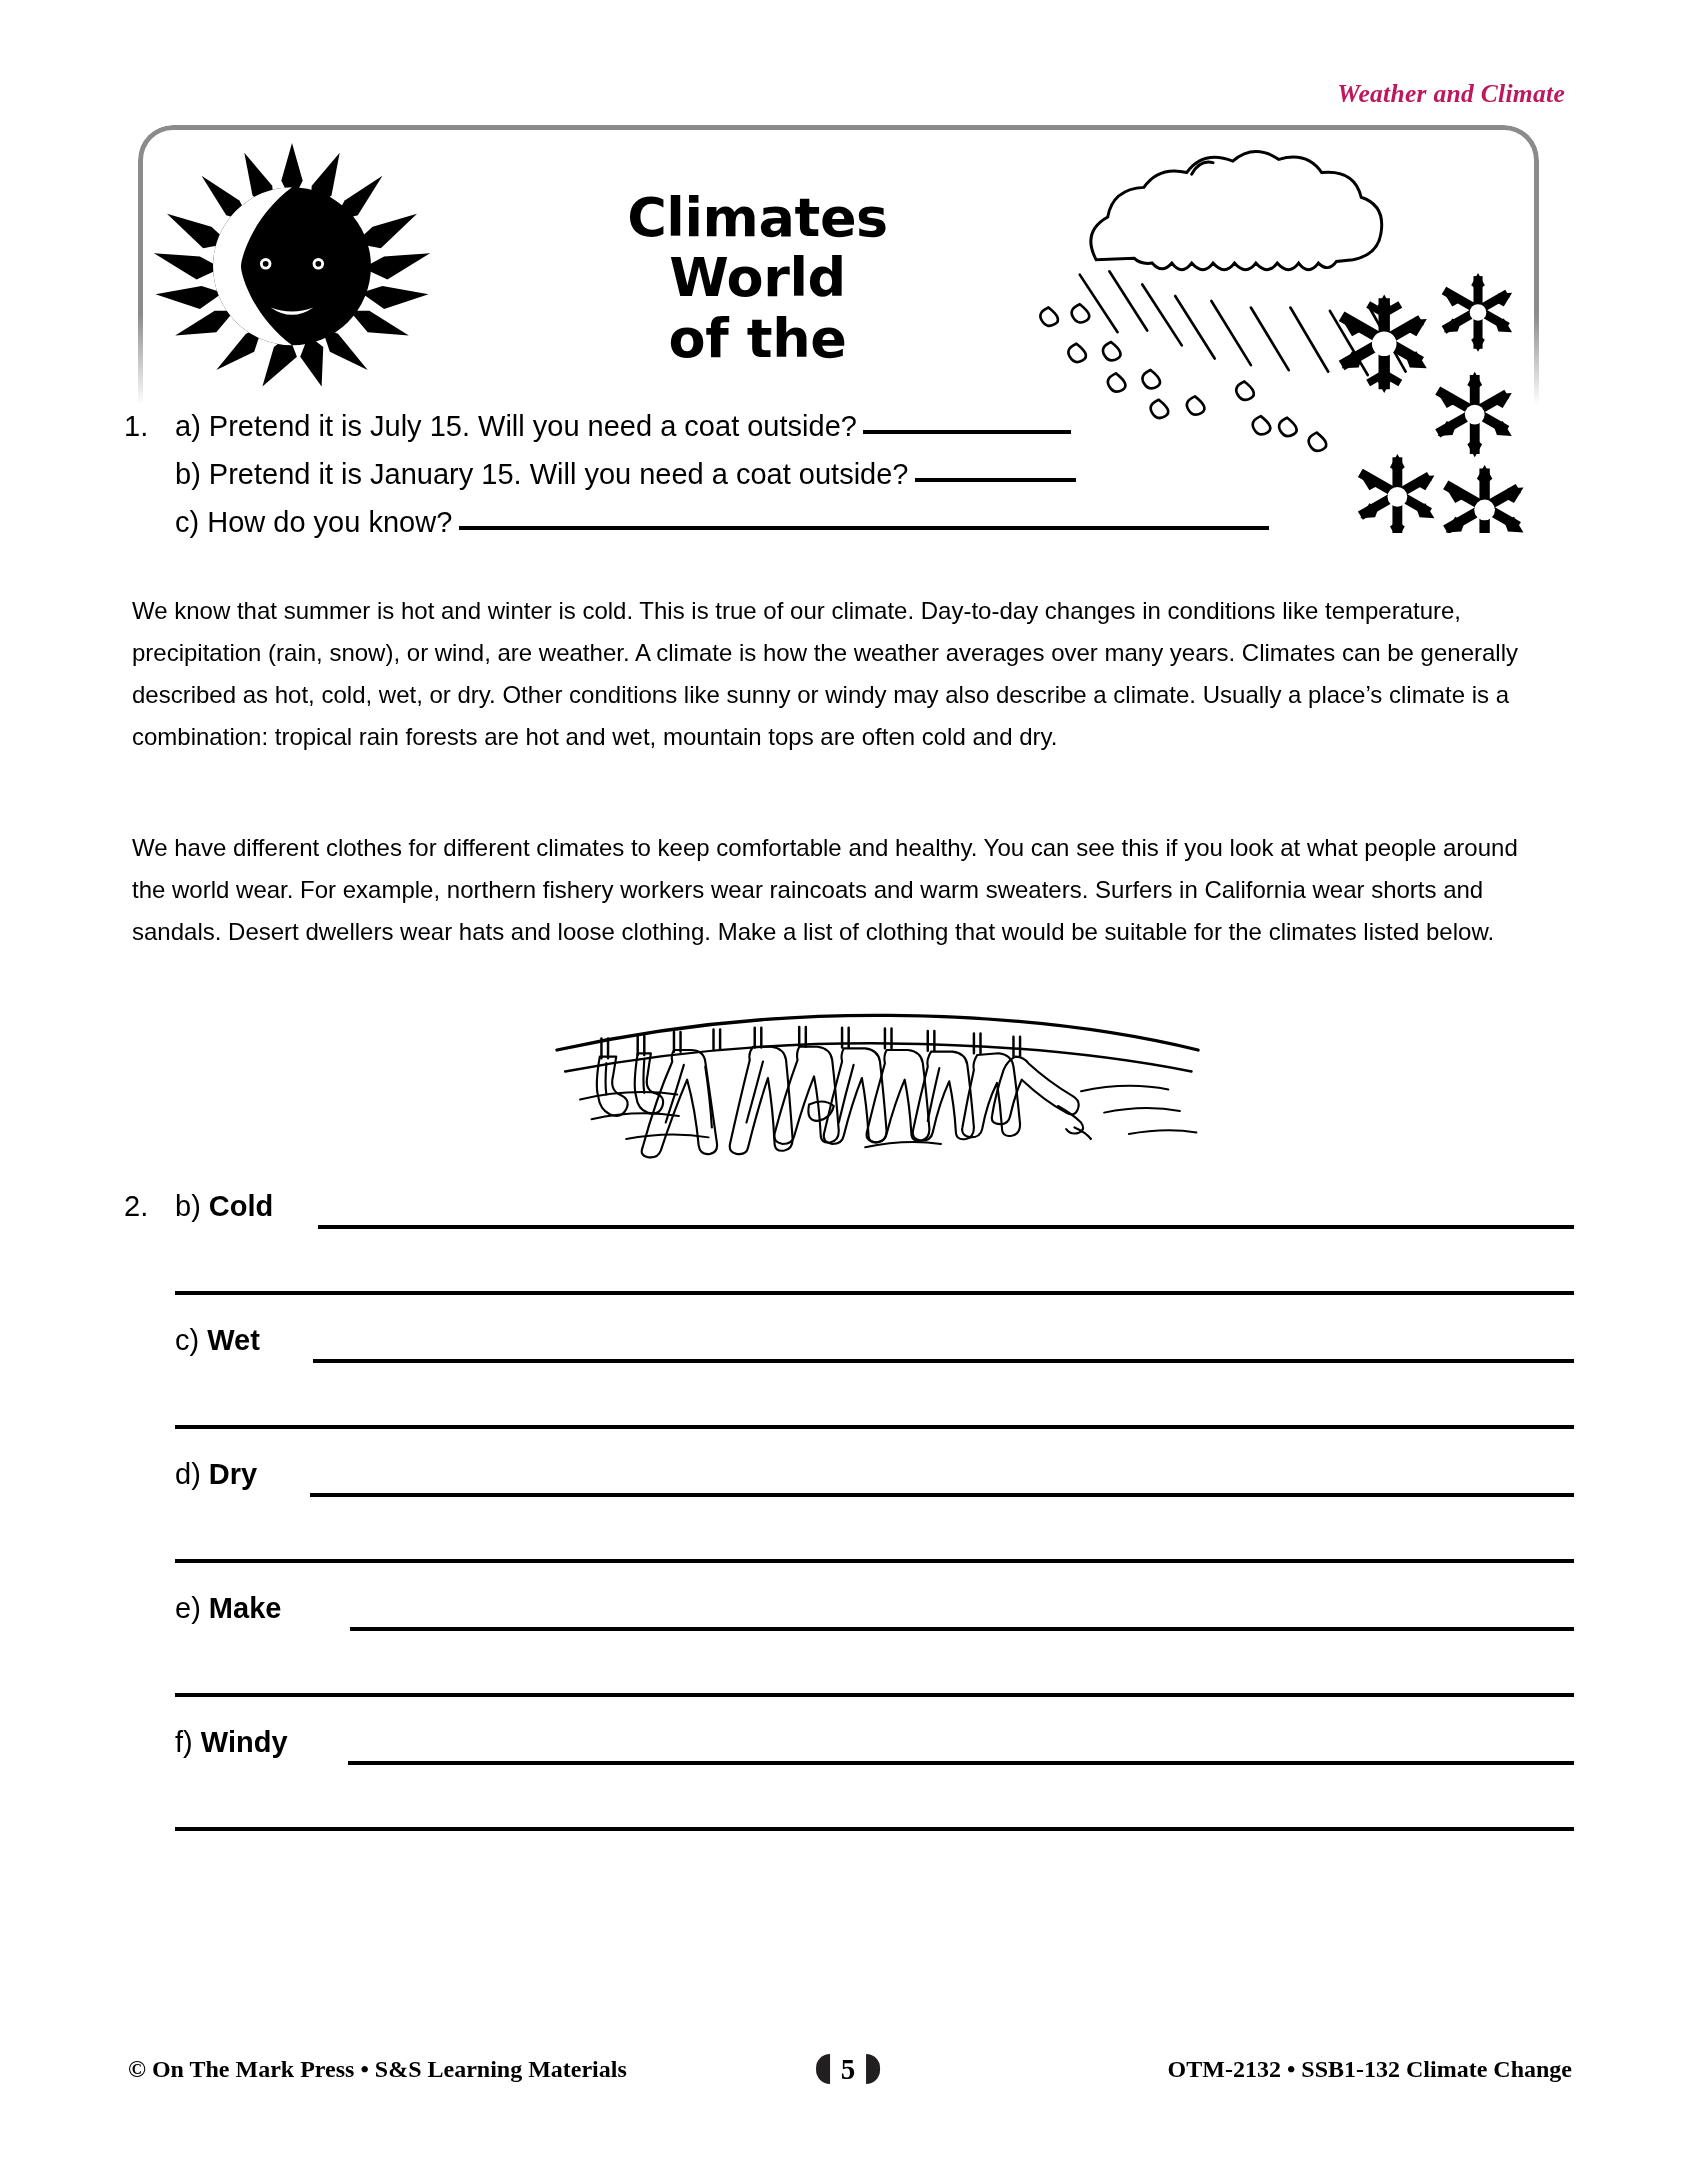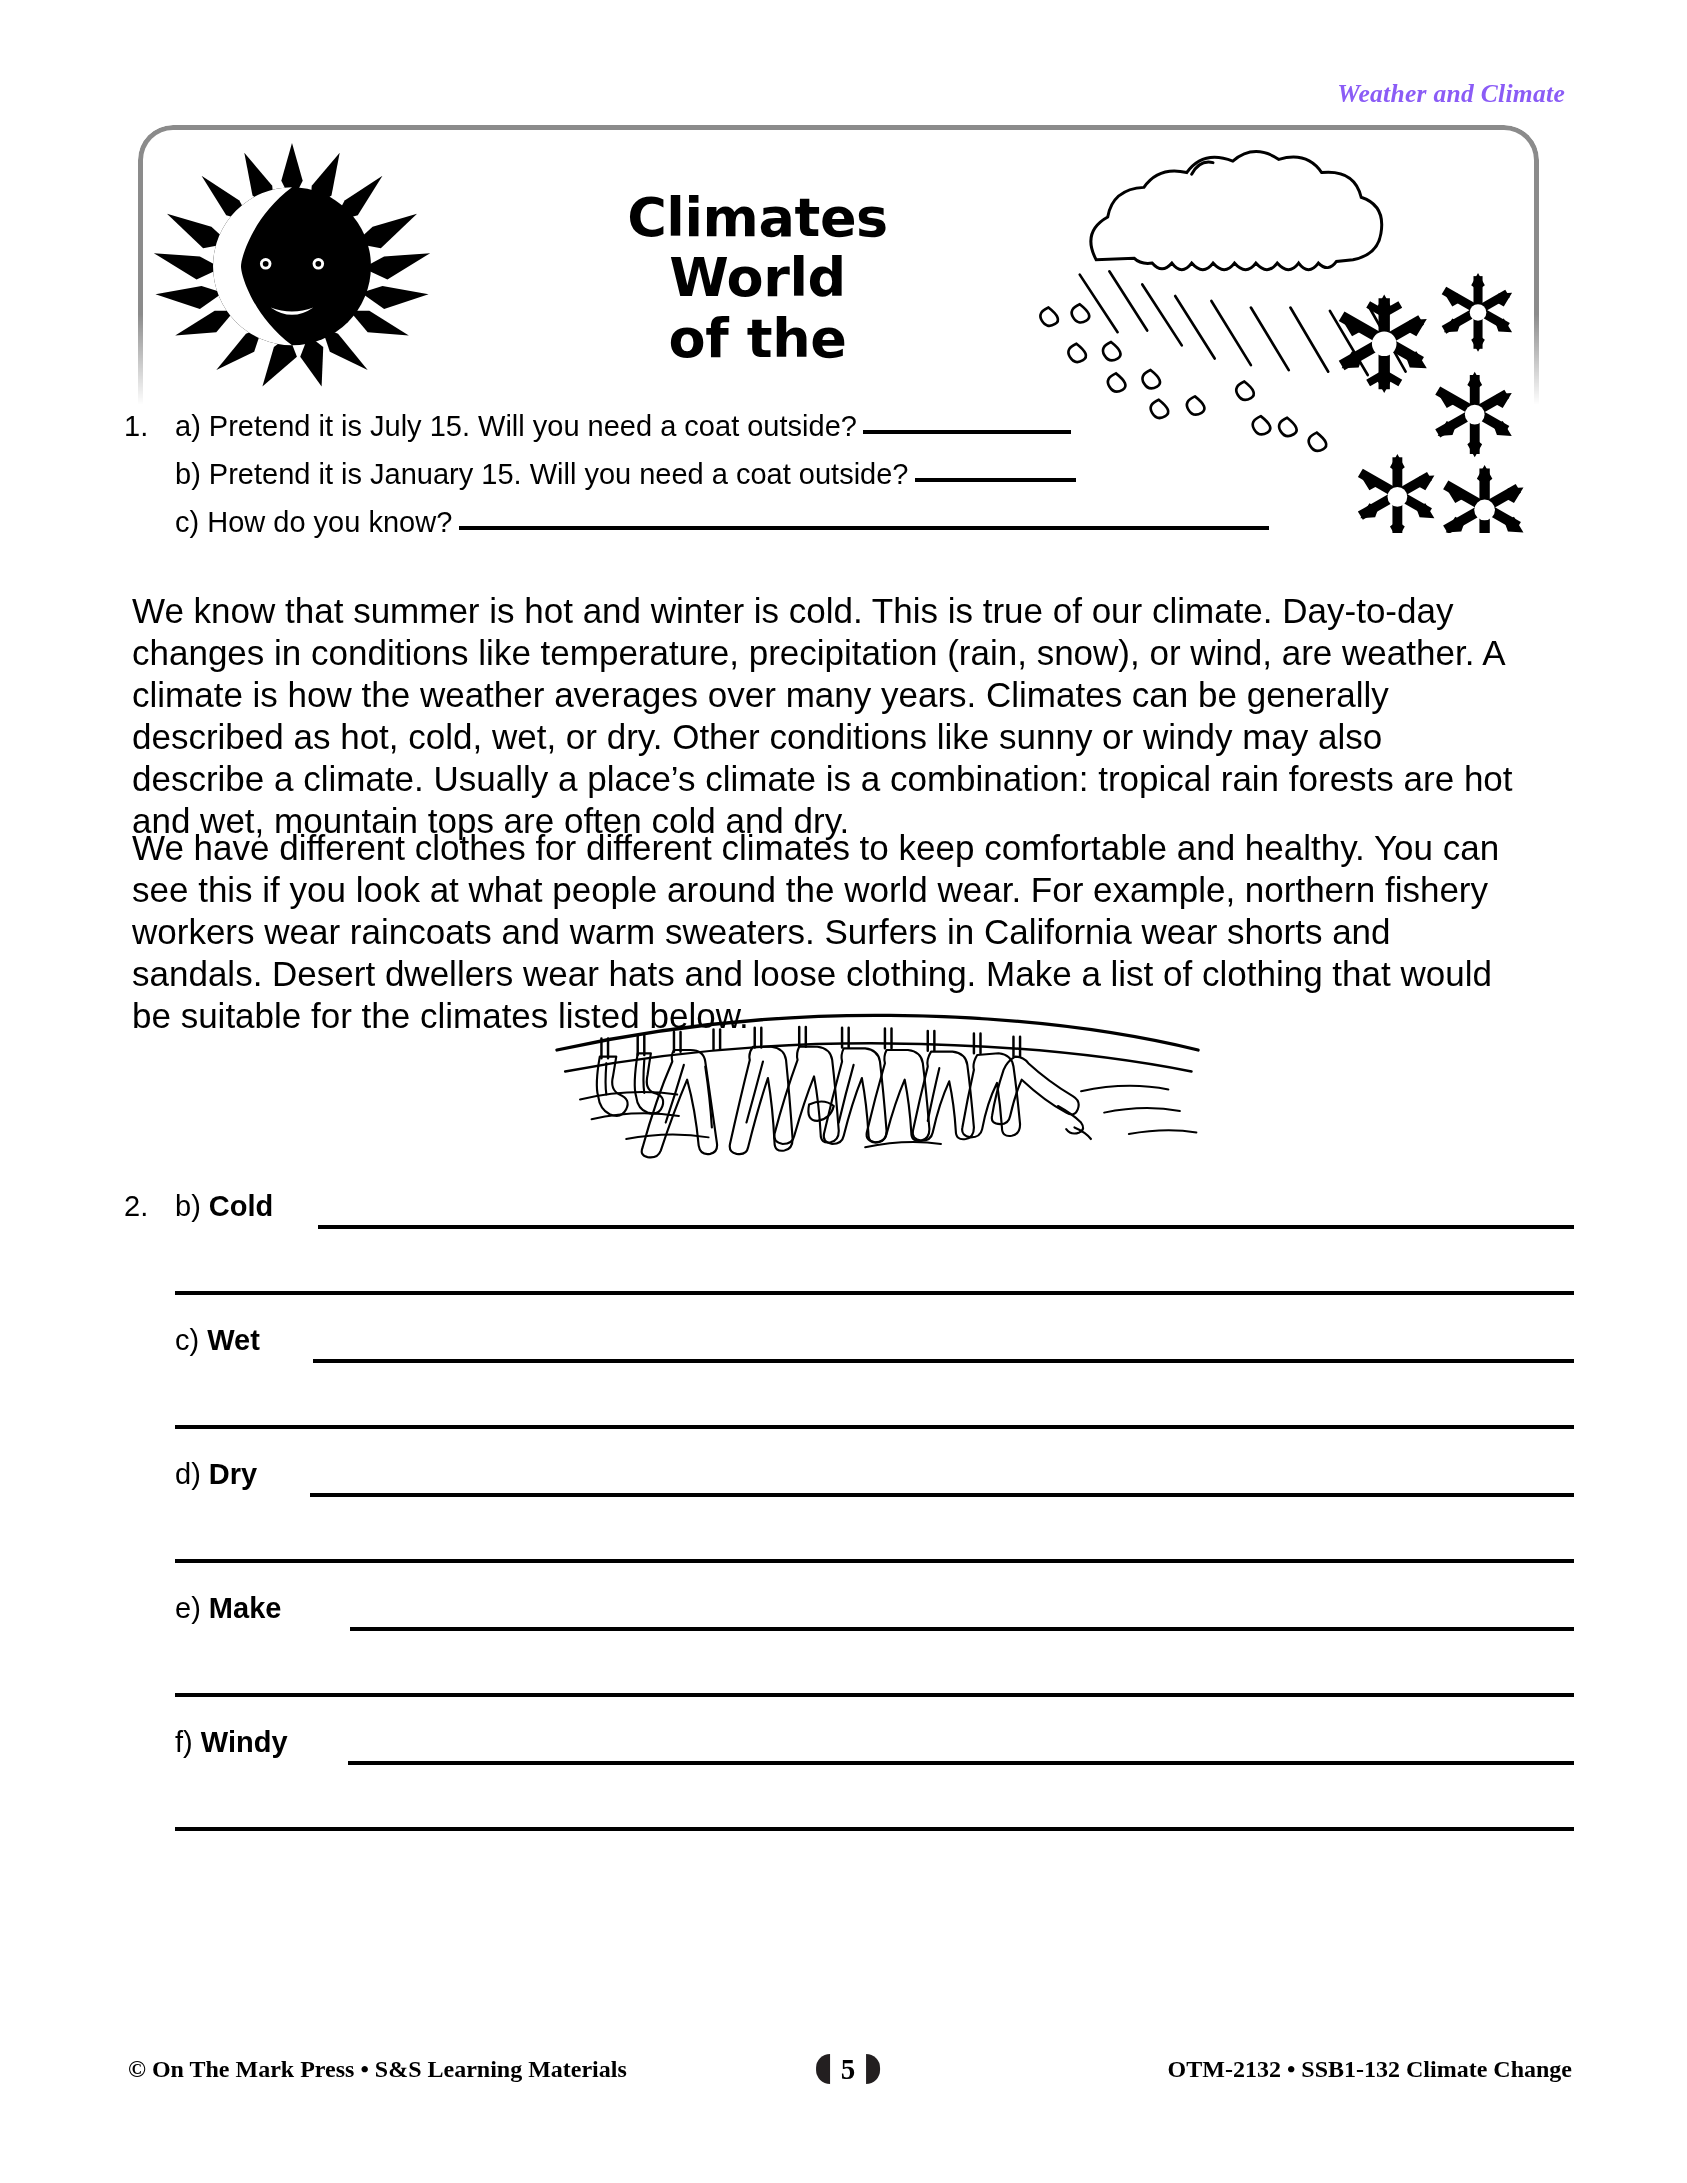--- a/index.html
+++ b/index.html
@@ -19,21 +19,21 @@
   
   .running-head {
     position: absolute;
     top: 79px;
     right: 122px;
     font-family: "Liberation Serif", serif;
     font-style: italic;
     font-weight: bold;
     font-size: 25.5px;
     letter-spacing: 0.3px;
-    color: #8b5cf6;
+    color: #be185d;
   }
 
   
   .frame {
     position: absolute;
     left: 138px;
     top: 125px;
     width: 1401px;
     height: 297px;
     border: 5.8px solid #8b8b8b;
@@ -104,21 +104,21 @@
     margin-left: 6.6px;
     position: relative;
     top: -2.5px;
   }
 
   
   .para {
     position: absolute;
     left: 132px;
     width: 1392px;
-    font-size: 35px;
+    font-size: 24px;
     line-height: 42px;
   }
   .para-1 { top: 590px; }
   .para-2 { top: 827px; }
 
   
   .clothes-art {
     position: absolute;
     left: 552px;
     top: 1002px;

